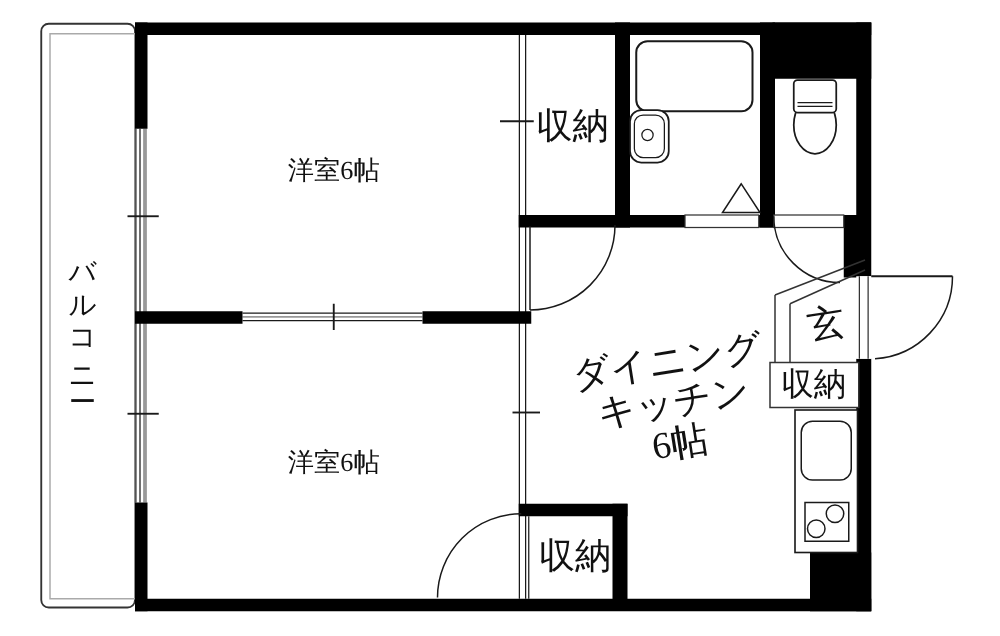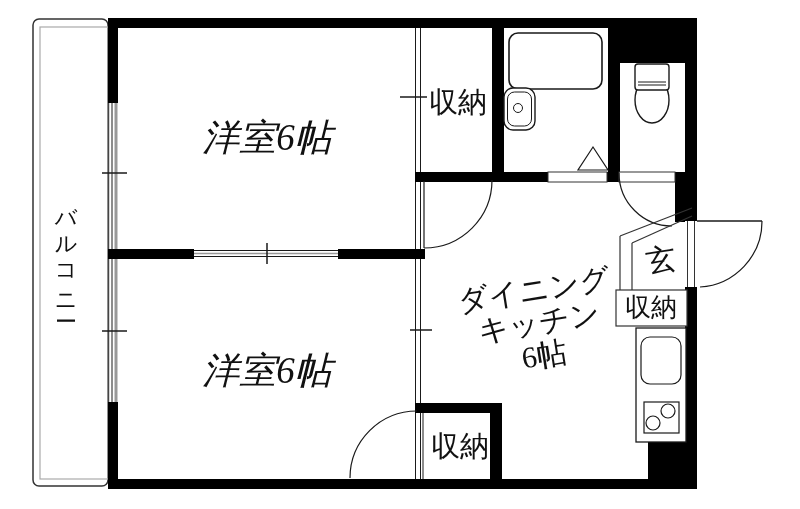--- a/index.html
+++ b/index.html
@@ -9,21 +9,21 @@
   }
   .plan svg{position:absolute;left:0;top:0;}
   .label{
     position:absolute;transform:translate(-50%,-50%);
     white-space:nowrap;color:#111;line-height:1;
   }
   .label.v{
     writing-mode:vertical-rl;text-orientation:upright;
     letter-spacing:4px;line-height:1;
   }
-  .room-label{font-size:37px;font-style:italic;}
+  .room-label{font-size:21px;}
   .closet-label{font-size:29px;}
   .entry-closet-label{font-size:26px;}
   .balcony-label{font-size:22px;}
   .dk-label{
     font-size:30px;text-align:center;line-height:33px;
     transform:translate(-50%,-50%) rotate(-9deg);
   }
   .entrance-label{font-size:30px;transform:translate(-50%,-50%) rotate(-9deg);}
 </style>
 </head>

